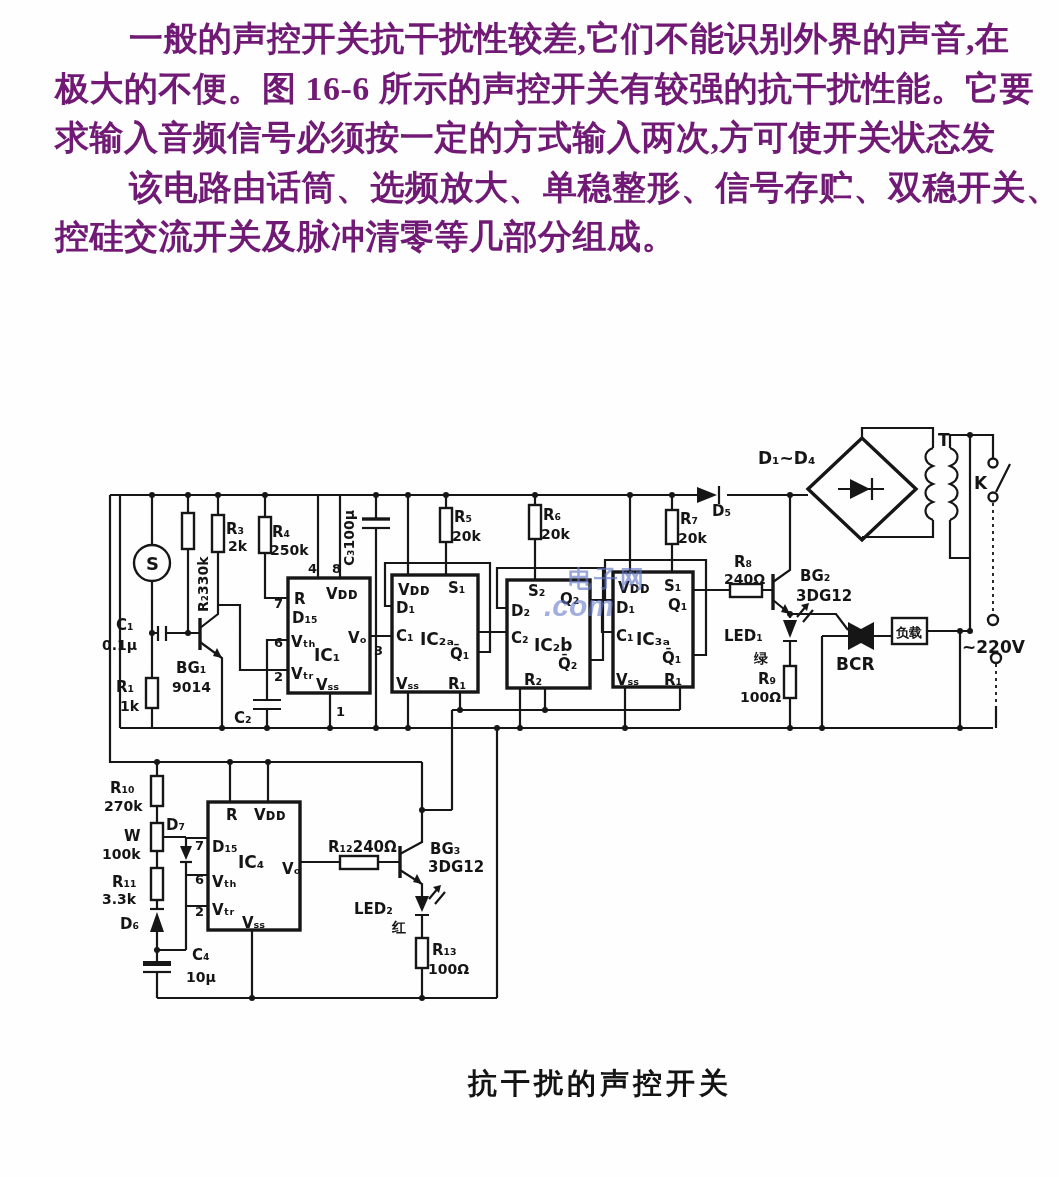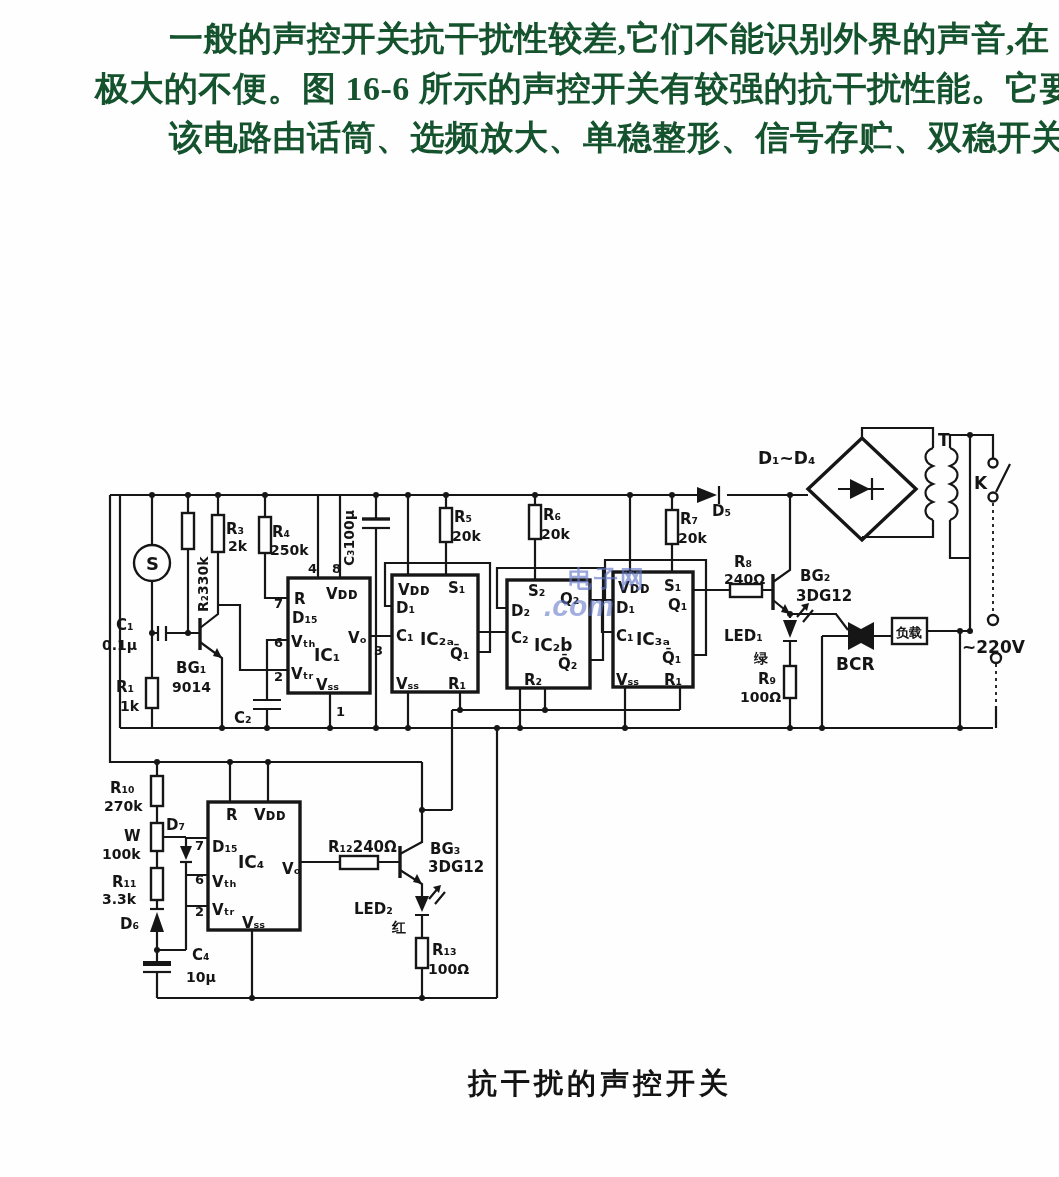--- a/index.html
+++ b/index.html
@@ -1,18 +1,18 @@
 <!DOCTYPE html>
 <html><head>
 <meta charset="utf-8">
 <style>
   html,body{margin:0;padding:0;background:#e8e8e8;}
   .page{position:relative;width:1059px;height:1177px;background:#fefefe;overflow:hidden;
         font-family:"Liberation Serif","DejaVu Serif",serif;}
-  .text-block{position:absolute;left:55px;top:14px;width:960px;color:#14532d;margin-left:40px;}
+  .text-block{position:absolute;left:55px;top:14px;width:960px;color:#701a75;}
   .text-line{height:49.5px;line-height:49.5px;font-size:34px;font-weight:bold;
              letter-spacing:0.5px;white-space:nowrap;}
   .text-line.indent{padding-left:74px;}
   .caption{position:absolute;left:468px;top:1064px;font-size:29px;font-weight:bold;
            letter-spacing:4px;color:#141414;white-space:nowrap;}
   svg.circuit{position:absolute;left:0;top:0;}
   svg text{font-family:"DejaVu Sans",sans-serif;font-weight:bold;fill:#151515;font-size:15px;} svg text.t13{font-size:13px;} svg text.t14{font-size:14px;}
   svg text.t17{font-size:17px;} svg text.t18{font-size:18px;}
   .wire{stroke:#161616;stroke-width:2.2;fill:none;}
   .wire-thick{stroke:#161616;stroke-width:3.4;fill:none;}
@@ -30,21 +30,23 @@
           font-size:30px;font-weight:bold;color:rgba(100,120,200,0.6);}
 </style>
 </head>
 <body>
 
 <div class="page">
 
   <div class="text-block">
     <div class="text-line indent">一般的声控开关抗干扰性较差,它们不能识别外界的声音,在</div>
     <div class="text-line">极大的不便。图 16-6 所示的声控开关有较强的抗干扰性能。它要</div>
+    <div class="text-line">求输入音频信号必须按一定的方式输入两次,方可使开关状态发</div>
     <div class="text-line indent">该电路由话筒、选频放大、单稳整形、信号存贮、双稳开关、可</div>
+    <div class="text-line">控硅交流开关及脉冲清零等几部分组成。</div>
   </div>
 
   <svg class="circuit" width="1059" height="1177" viewBox="0 0 1059 1177">
 
     <g>
       <path class="wire" d="M110,495 H697 M727,495 H808 M110,495 V762 H422 M120,495 V728 M120,728 H993
         M152,495 V545 M152,581 V633 H158 M166,633 H200 M152,633 V678 M152,708 V728
         M188,495 V513 M188,549 V633 M218,495 V515
         M200,628 L218,614 V552 M200,642 L222,658 V728
         M218,605 H240 V670 H288

